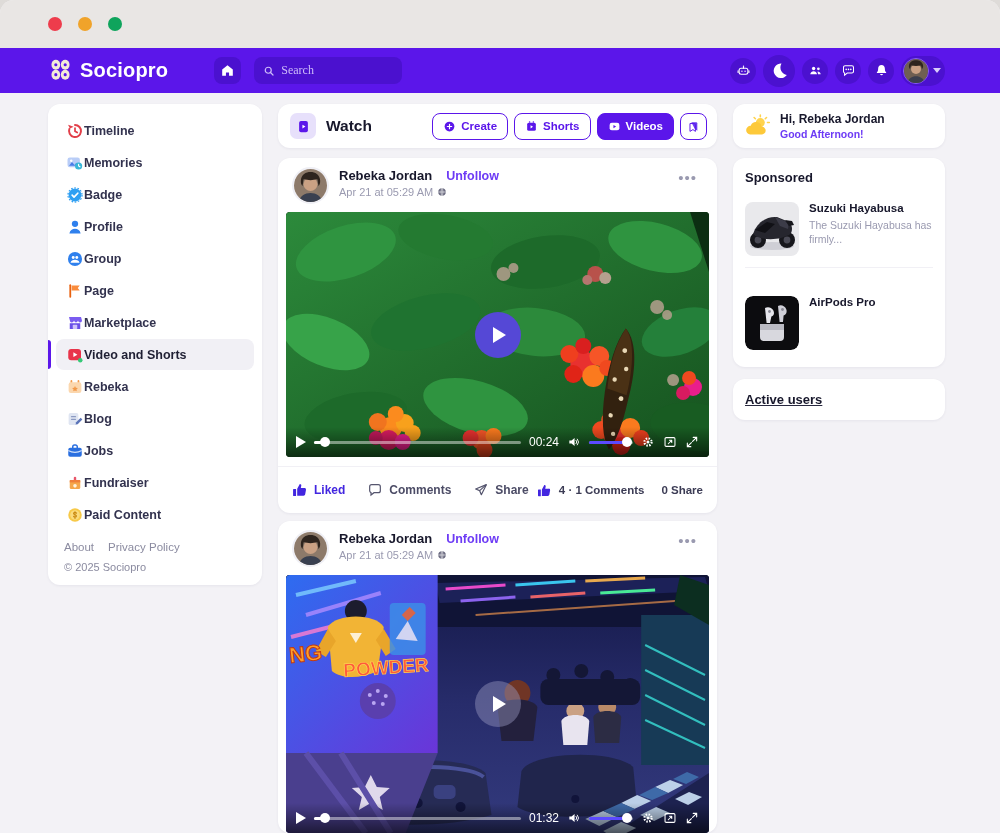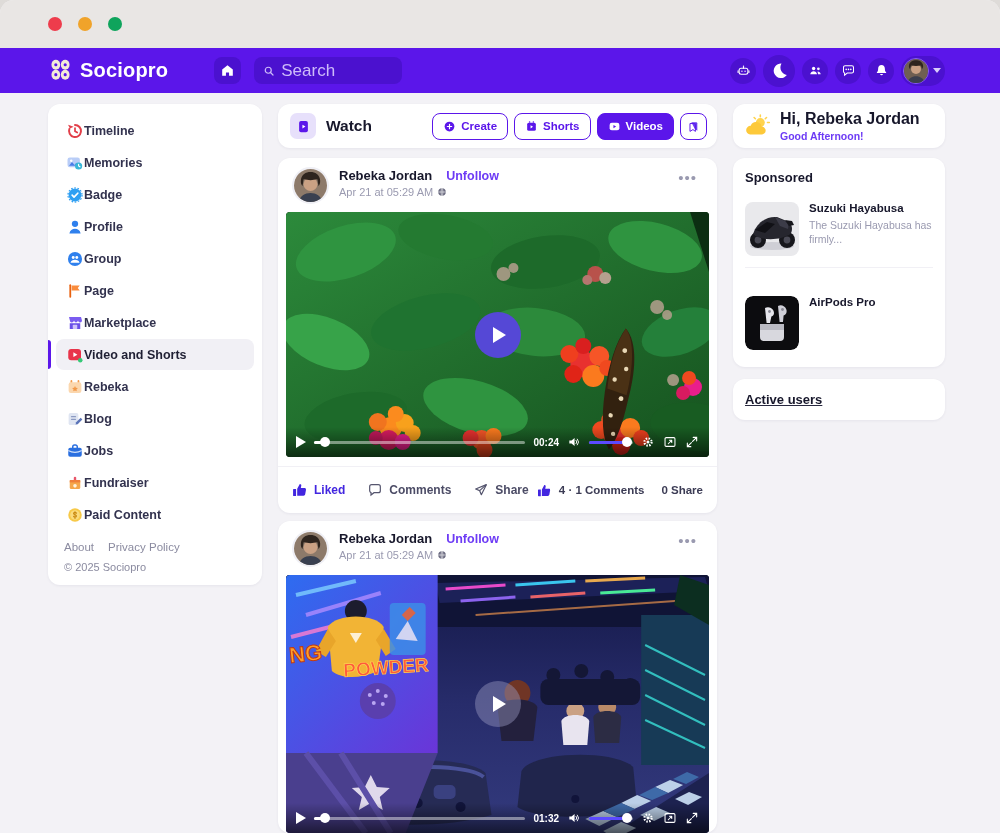--- a/index.html
+++ b/index.html
@@ -15,21 +15,21 @@
   .tl{width:14px; height:14px; border-radius:50%;}
   
   .appbar{height:45px; background:var(--primary); display:flex; align-items:center; padding:0 55px 0 48px;}
   .brand{display:flex; align-items:center; gap:7px;}
   .brand svg{width:25px; height:25px;}
   .brand-name{color:#fff; font-size:20px; font-weight:bold; letter-spacing:.2px;}
   .home-btn{margin-left:46px; width:27px; height:27px; border-radius:8px; background:var(--primary-dark); display:flex; align-items:center; justify-content:center;}
   .home-btn svg{width:15px; height:15px;}
   .searchbox{margin-left:13px; width:148px; height:27px; border-radius:8px; background:var(--primary-dark); display:flex; align-items:center; padding:0 9px; gap:6px;}
   .searchbox svg{width:12px; height:12px; flex:none;}
-  .searchbox input{background:transparent; border:none; outline:none; color:#e7ddff; font-size:17px; width:100%; font-family:Liberation Sans, sans-serif;}
+  .searchbox input{background:transparent; border:none; outline:none; color:#e7ddff; font-size:12px; width:100%; font-family:Liberation Serif, serif;}
   .searchbox input::placeholder{color:#cdbbfa;}
   .appbar-right{margin-left:auto; display:flex; align-items:center; gap:7px;}
   .abtn{width:26px; height:26px; border-radius:50%; background:var(--primary-dark); display:flex; align-items:center; justify-content:center;}
   .abtn.big{width:32px; height:32px;}
   .abtn svg{width:15px; height:15px;}
   .abtn.big svg{width:19px; height:19px;}
   .avatar-wrap{display:flex; align-items:center; gap:4px; padding:2px 4px 2px 2px; border-radius:16px; background:var(--primary-dark);}
   .avatar{width:26px; height:26px; border-radius:50%; overflow:hidden; flex:none; border:1px solid #8a5ef5;}
   .caret{width:0; height:0; border-left:4px solid transparent; border-right:4px solid transparent; border-top:5px solid #d9ccfb;}
   
@@ -74,42 +74,42 @@
   .play-overlay{position:absolute; left:50%; top:50%; transform:translate(-50%,-50%); width:46px; height:46px; border-radius:50%; display:flex; align-items:center; justify-content:center; cursor:pointer;}
   .play-overlay .tri{width:0; height:0; border-top:8px solid transparent; border-bottom:8px solid transparent; border-left:13px solid #fff; margin-left:4px;}
   .po-solid{background:#5548d6;}
   .po-glass{background:rgba(150,150,190,.45);}
   .controls{position:absolute; left:0; right:0; bottom:0; height:30px; background:linear-gradient(180deg,rgba(0,0,0,0),rgba(0,0,0,.6)); display:flex; align-items:center; padding:0 10px; gap:8px;}
   .c-play{width:0; height:0; border-top:6px solid transparent; border-bottom:6px solid transparent; border-left:10px solid #fff; cursor:pointer;}
   .c-progress{flex:1; position:relative; height:10px; cursor:pointer;}
   .c-progress .track{position:absolute; top:4px; left:0; right:0; height:3px; background:rgba(255,255,255,.45); border-radius:2px;}
   .c-progress .fill{position:absolute; top:4px; left:0; width:4%; height:3px; background:#fff; border-radius:2px;}
   .c-progress .knob{position:absolute; top:0; left:3%; width:10px; height:10px; background:#fff; border-radius:50%;}
-  .c-time{color:#fff; font-size:10px; font-weight:bold; flex:none;}
+  .c-time{color:#fff; font-size:12px; font-weight:normal; flex:none;}
   .c-ic{flex:none; display:flex; cursor:pointer;}
   .c-ic svg{width:14px; height:14px;}
   .c-vol{width:44px; position:relative; height:10px; flex:none; cursor:pointer;}
   .c-vol .track{position:absolute; top:3.5px; left:0; right:0; height:3px; background:rgba(255,255,255,.4); border-radius:2px;}
   .c-vol .fill{position:absolute; top:3.5px; left:0; width:82%; height:3px; background:#5b4aff; border-radius:2px;}
   .c-vol .knob{position:absolute; top:0; left:76%; width:10px; height:10px; background:#fff; border-radius:50%;}
   .post-foot{display:flex; align-items:center; padding:0 14px; height:47px; border-top:1px solid var(--divider); margin-top:9px;}
   .fact{display:flex; align-items:center; gap:6px; cursor:pointer;}
   .fact svg{width:16px; height:16px;}
   .fact .t{font-size:12px; font-weight:600; color:#4c4c66;}
   .fact.liked .t{color:var(--like); font-weight:bold;}
   .fact + .fact{margin-left:22px;}
   .fstats{margin-left:auto; display:flex; align-items:center; gap:7px;}
   .fstats svg{width:15px; height:15px;}
   .fstats .s{font-size:11.5px; font-weight:600; color:#3c3c55;}
   .fstats .s2{margin-left:10px;}
   
   .rrail{position:absolute; left:733px; top:11px; width:212px;}
   .greet{height:44px; display:flex; align-items:center; gap:9px; padding:0 11px; margin-bottom:10px;}
   .greet svg{width:27px; height:27px; flex:none;}
-  .g-title{font-size:16px; font-weight:bold; color:#17172b;}
+  .g-title{font-size:12px; font-weight:bold; color:#17172b;}
   .g-sub{font-size:10.5px; font-weight:bold; color:var(--link); margin-top:2px;}
   .sponsored{padding:12px 12px 6px; margin-bottom:12px;}
   .sp-title{font-size:13px; font-weight:bold; color:#17172b; margin-bottom:10px;}
   .sp-item{display:flex; gap:10px; padding:7px 0 11px; cursor:pointer;}
   .sp-item + .sp-item{border-top:1px solid var(--divider); padding-top:28px;}
   .sp-thumb{width:54px; height:54px; border-radius:8px; overflow:hidden; flex:none;}
   .sp-thumb svg{display:block; width:54px; height:54px;}
   .sp-name{font-size:11.5px; font-weight:bold; color:#17172b; margin-bottom:4px;}
   .sp-desc{font-size:10.5px; color:#9a9ab0; line-height:1.35;}
   .actives{padding:13px 12px;text-decoration:underline; }

